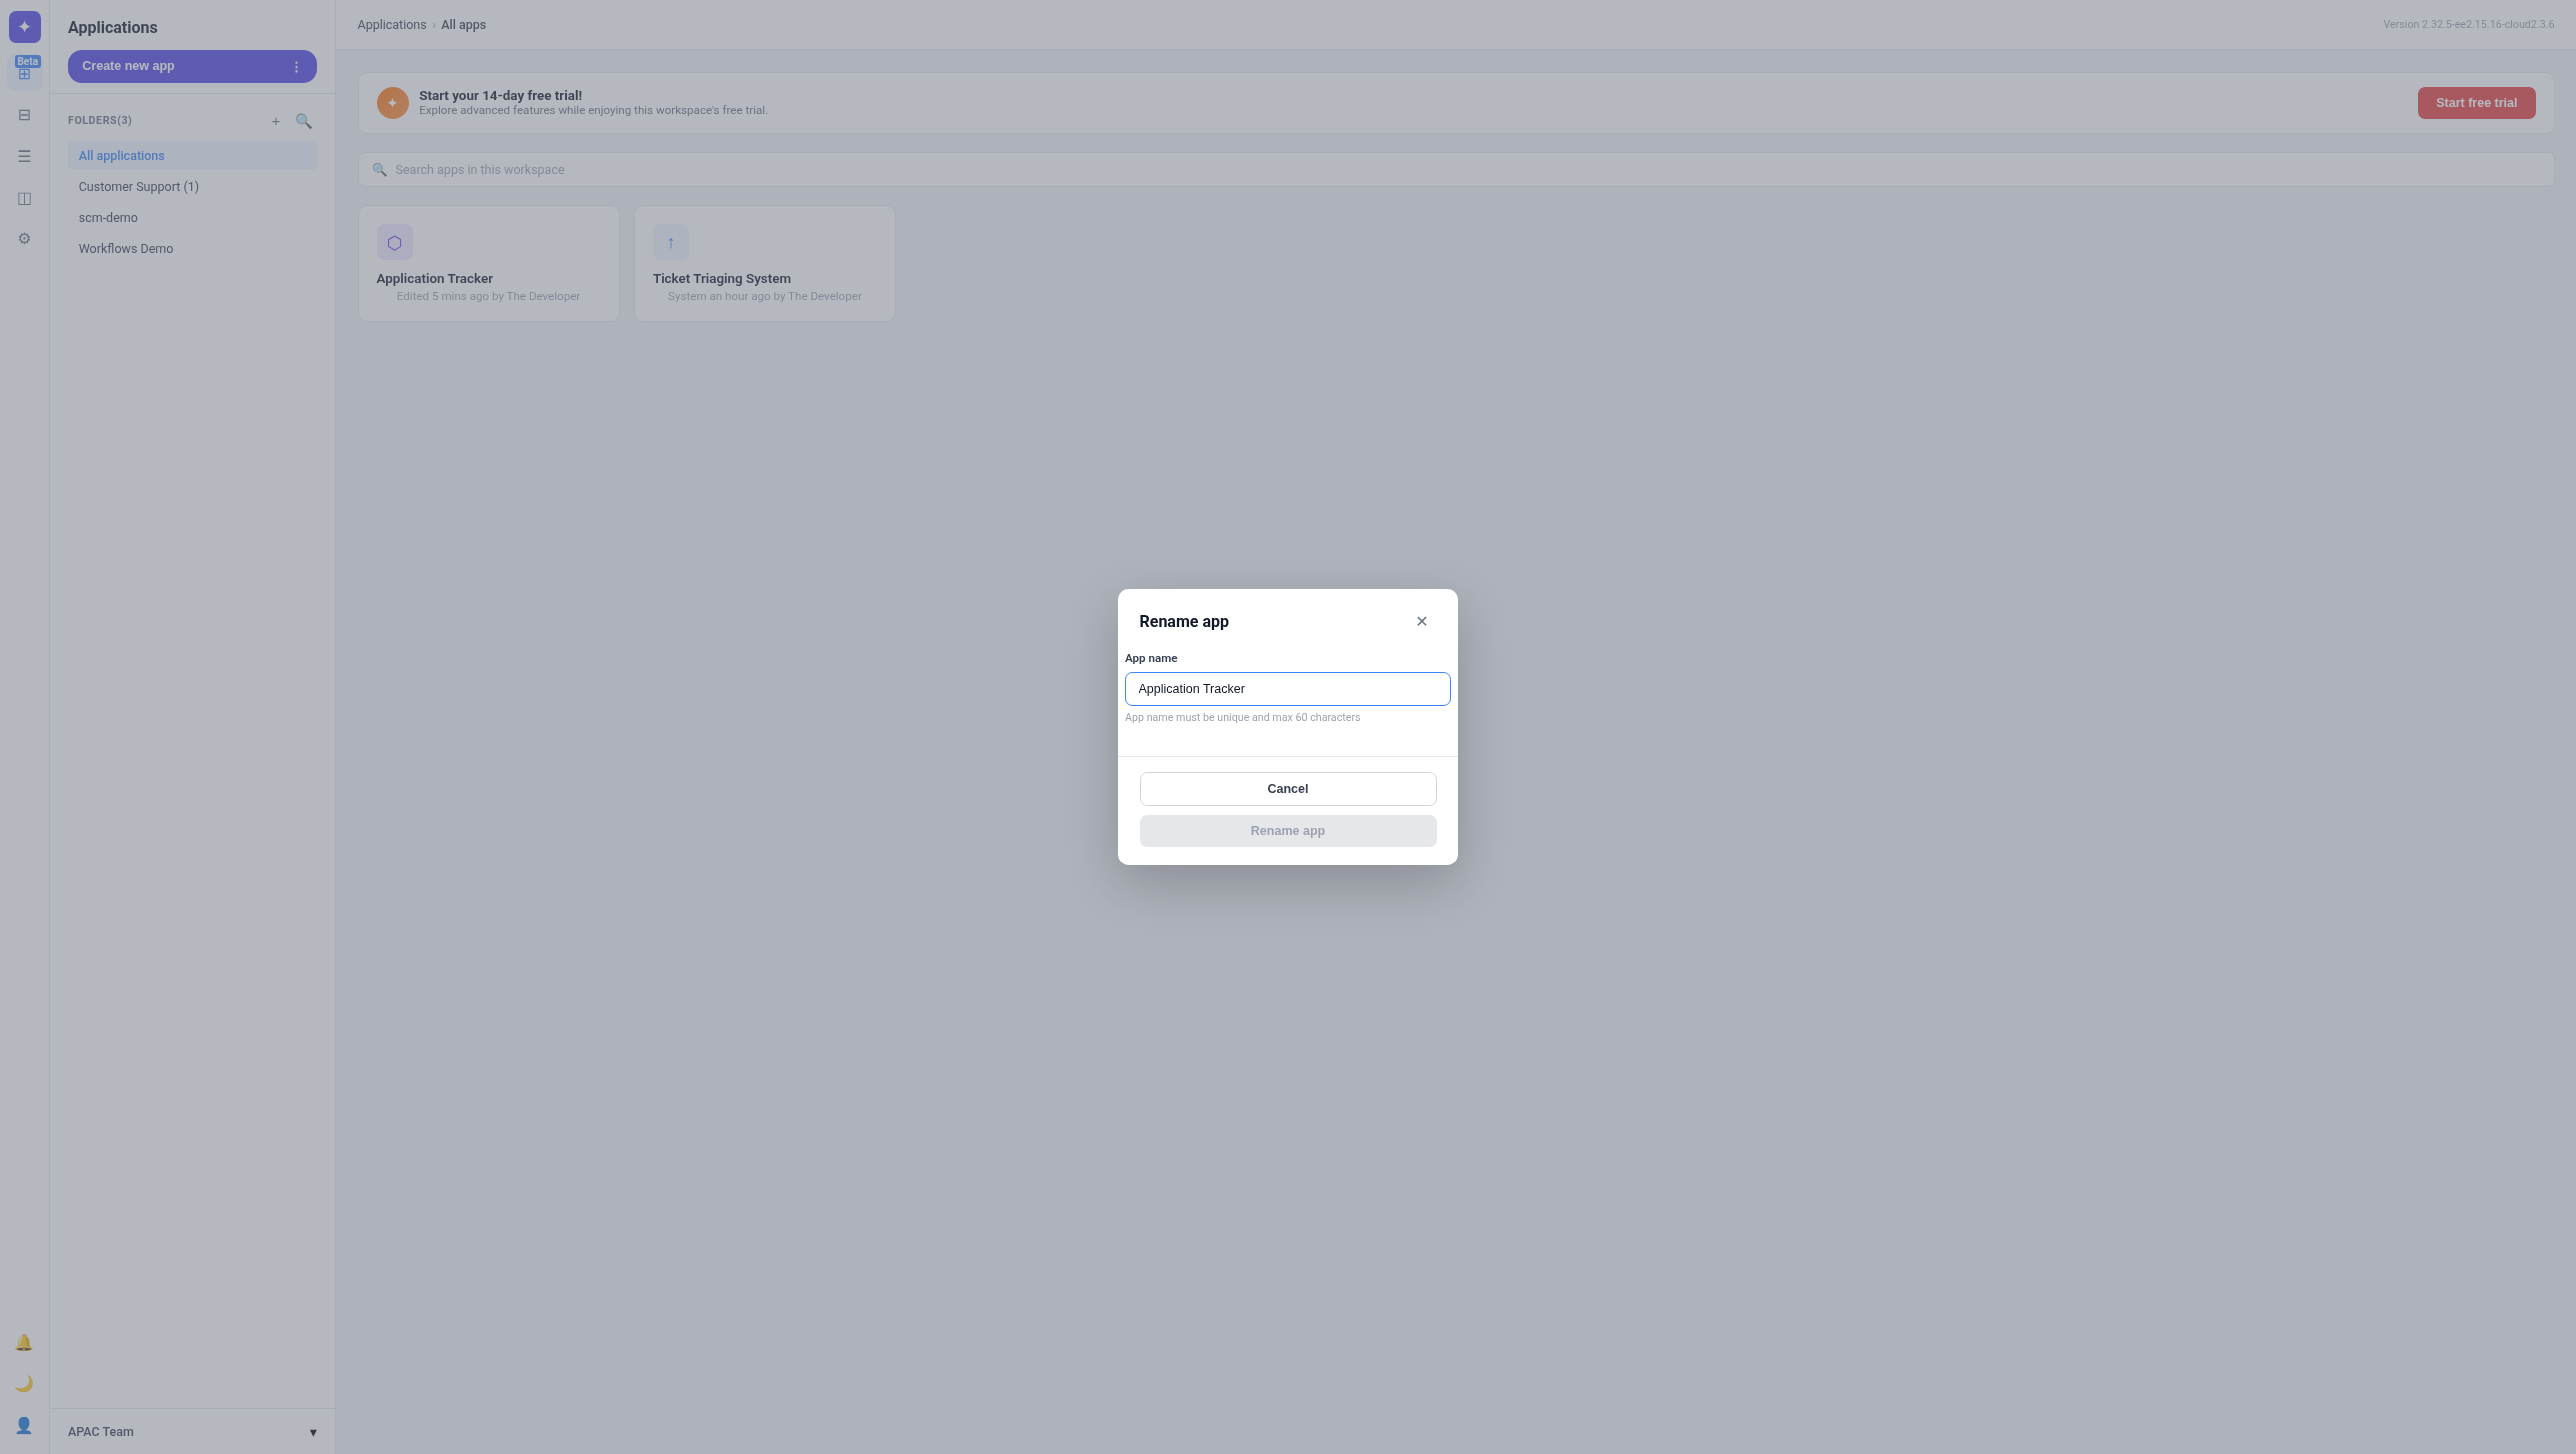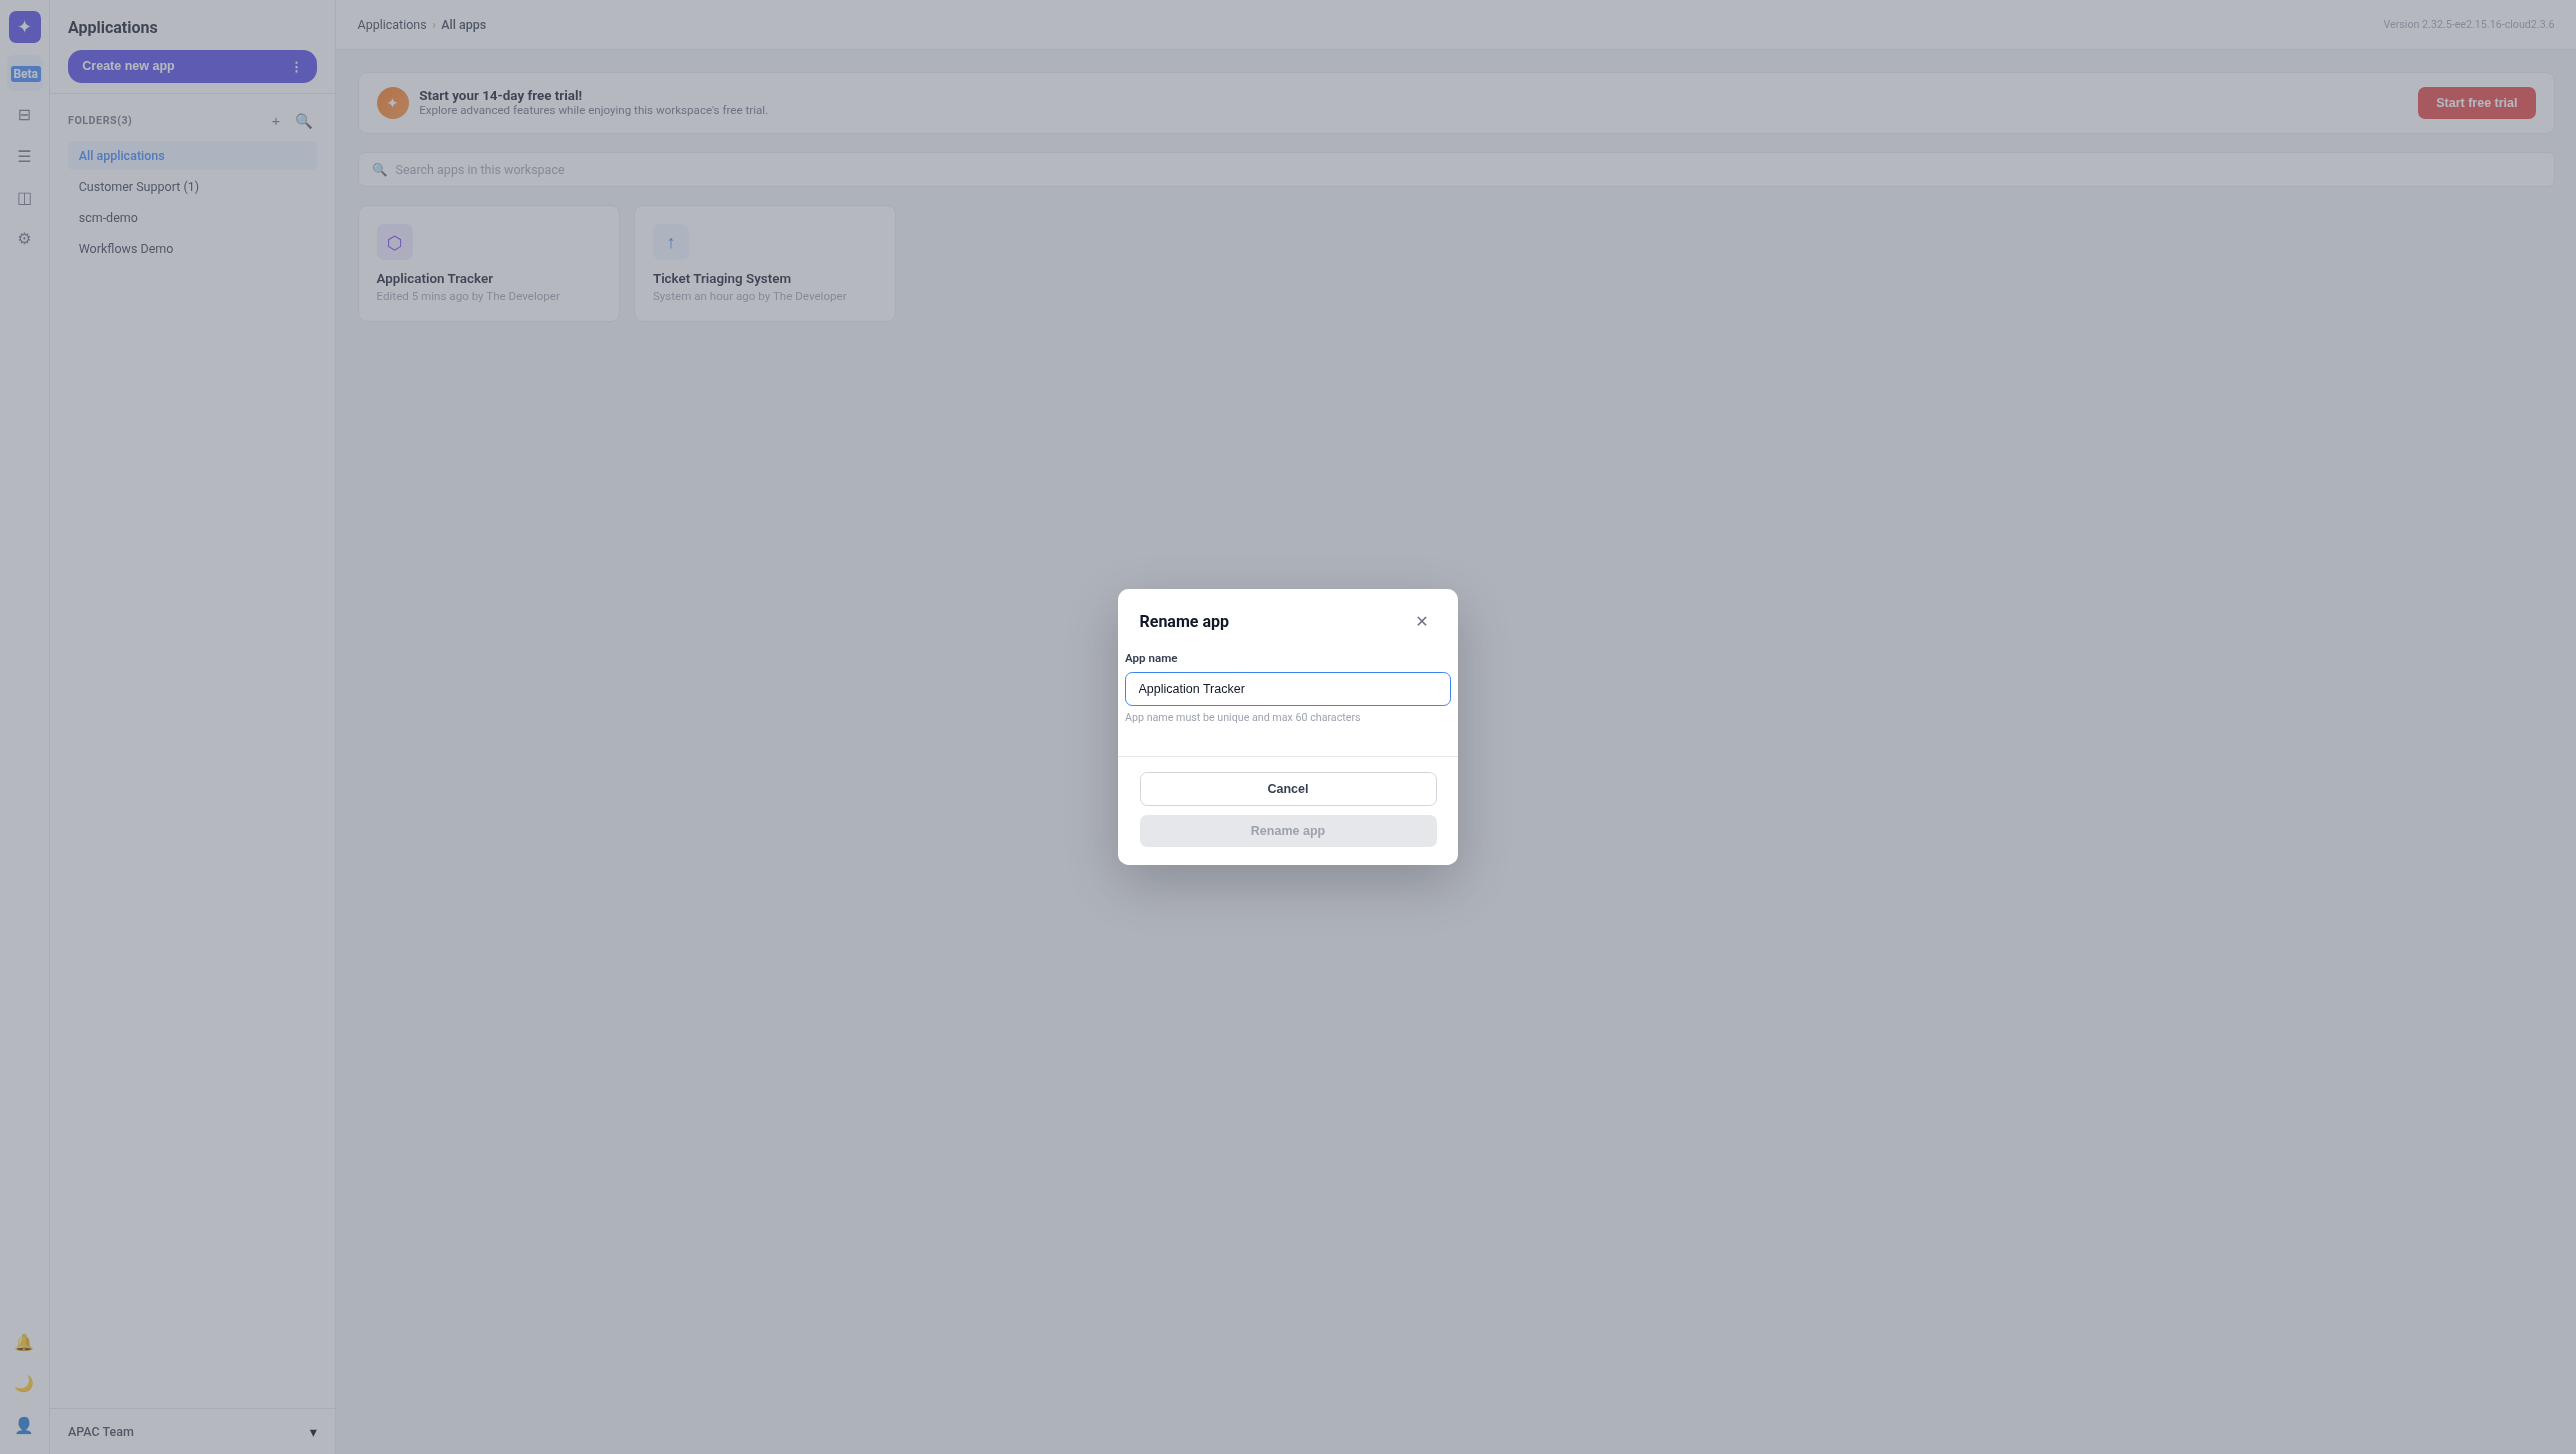--- a/index.html
+++ b/index.html
@@ -26,24 +26,24 @@
       display: flex; align-items: center; justify-content: center;
       border-radius: 7.2px;
       cursor: pointer;
       color: #6b7280;
       font-size: 16px;
       position: relative;
     }
     .sidebar-icon.active { background: #eff6ff; color: #3b82f6; }
     .sidebar-icon .beta-badge {
       position: absolute;
-      top: 11px; right: 1.8px;
+      top: 0; right: 1.8px;
       background: #3b82f6;
       color: #fff;
-      font-size: 12px;
+      font-size: 10px;
       padding: 0.9px 2.7px;
       border-radius: 2.7px;
       font-weight: 700;
     }
     .nav-logo {
       width: 32px; height: 32px;
       background: #4f46e5;
       border-radius: 7.2px;
       display: flex; align-items: center; justify-content: center;
       color: white;
@@ -230,21 +230,21 @@
     .app-card-icon {
       width: 36px; height: 36px;
       border-radius: 7.2px;
       display: flex; align-items: center; justify-content: center;
       margin-bottom: 10.7px;
       font-size: 16px;
     }
     .app-card-icon.purple { background: #ede9fe; }
     .app-card-icon.blue { background: #eff6ff; }
     .app-card-name { font-size: 13.4px; font-weight: 600; color: #111827; margin-bottom: 3.6px; }
-    .app-card-meta { font-size: 11.6px; color: #9ca3af; }
+    .app-card-meta { font-size: 11.6px; color: #9ca3af; text-align: center; }
 
     
     .overlay {
       position: fixed;
       inset: 0;
       background: rgba(107, 114, 128, 0.5);
       z-index: 100;
       display: flex;
       align-items: center;
       justify-content: center;

